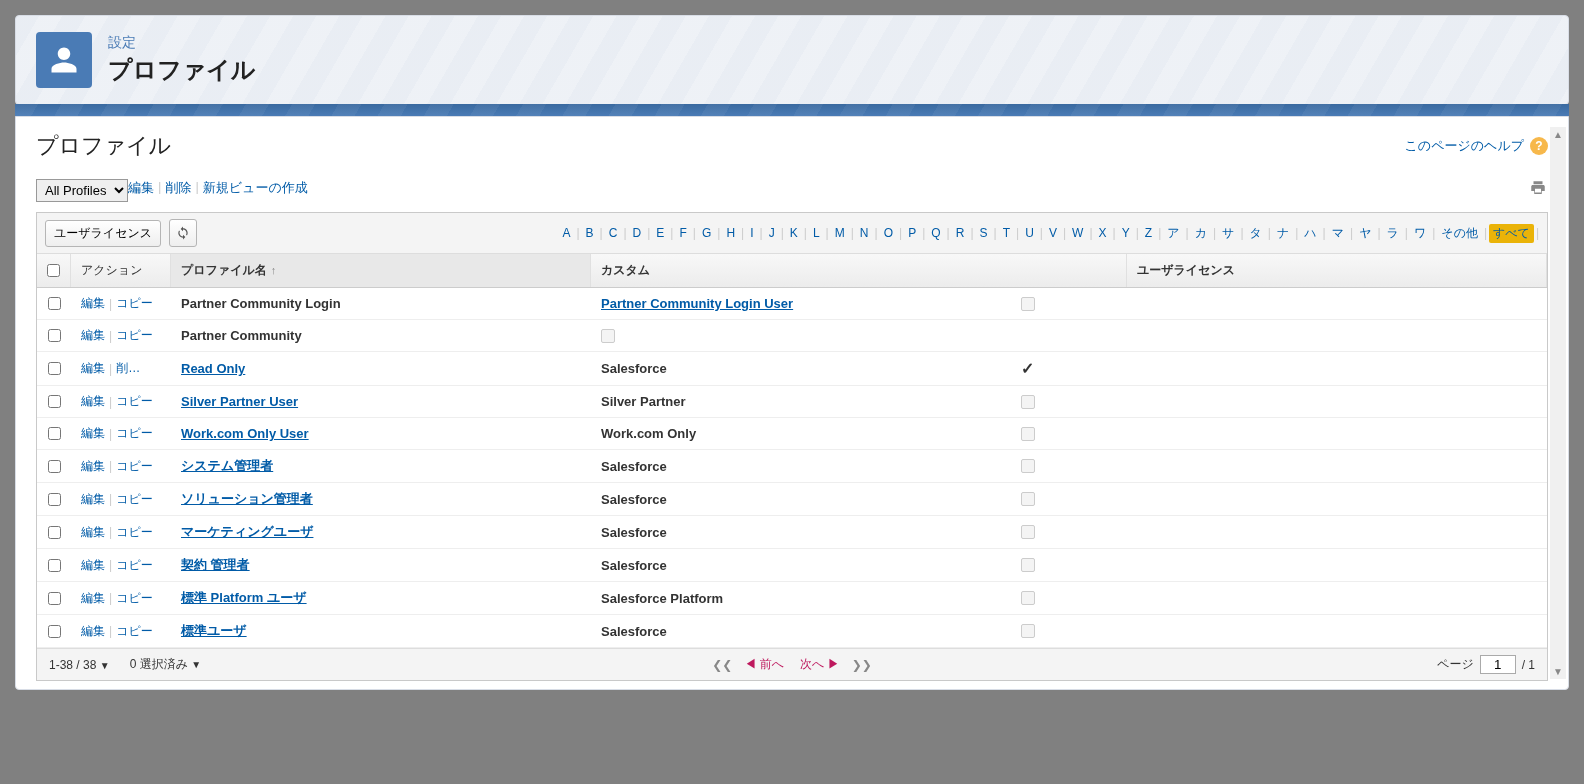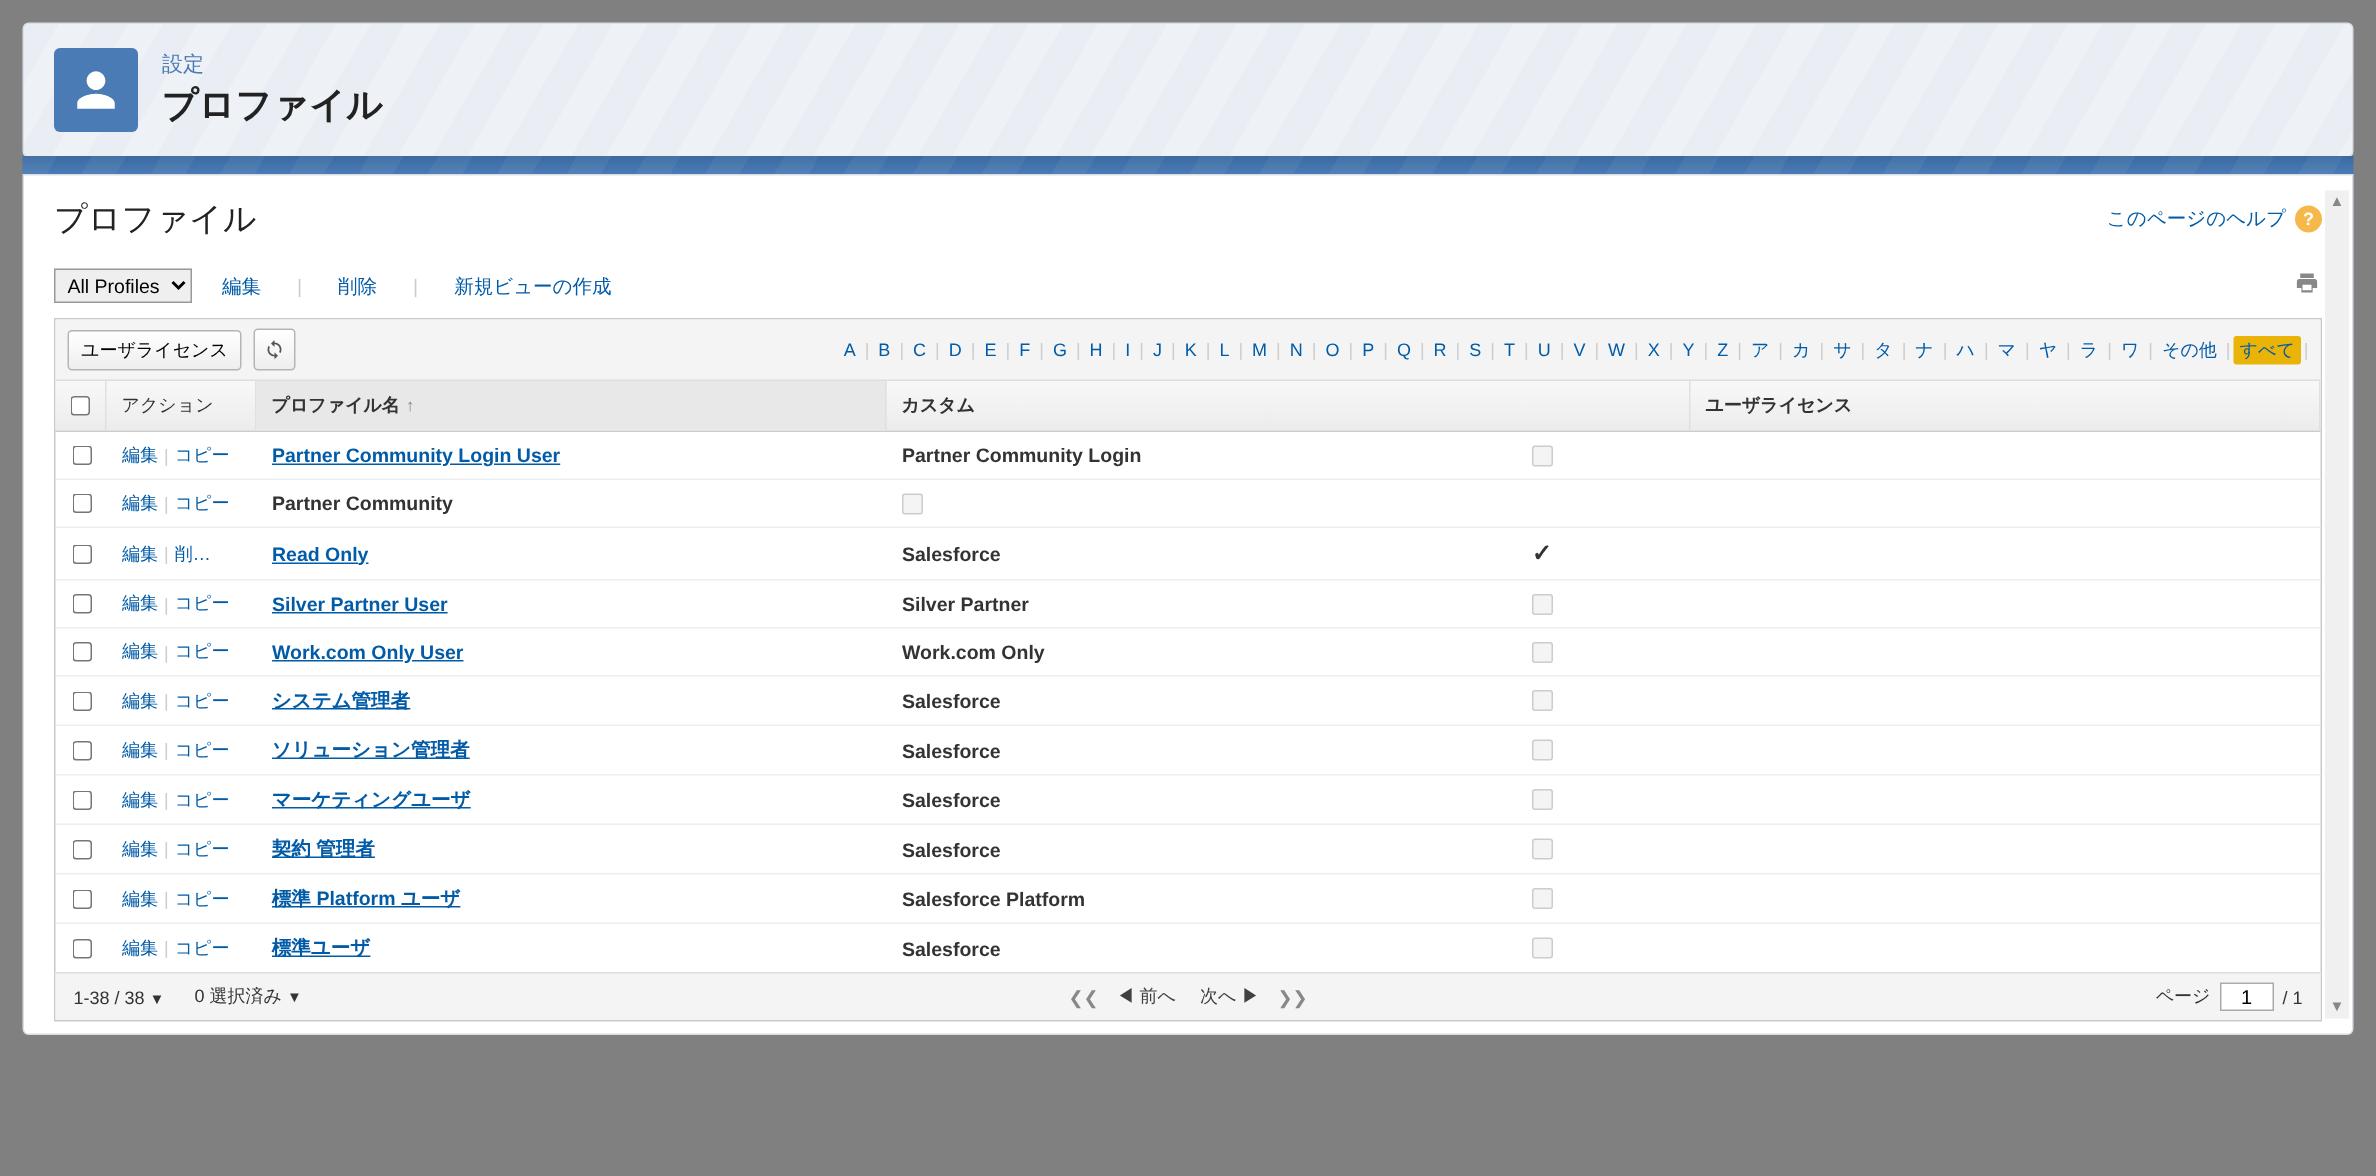--- a/index.html
+++ b/index.html
@@ -13,21 +13,21 @@
 .header-sub { color:#4a7bb5; font-size:14px; margin-bottom:2px;}
 .header-title { font-size:24px; font-weight:bold; color:#222;}
 .gap-bar { height:12px; background: linear-gradient(#3a6aa0,#4a7bb5); margin-top:-1px; position:relative; overflow:hidden;}
 .gap-bar::before{content:'';position:absolute;inset:0;background:repeating-linear-gradient(120deg,rgba(255,255,255,.05) 0 20px,transparent 20px 40px);}
 .main-card { background:#fff; border:1px solid #d8dde6; border-radius:0 0 4px 4px; padding:0; position:relative;}
 .main-inner { padding: 14px 20px 8px 20px; position:relative;}
 .page-title-row { display:flex; justify-content:space-between; align-items:center; margin-bottom:18px;}
 .page-title { font-size:22px; color:#222;}
 .help-link { color:#015ba7; font-size:13px; text-decoration:none; display:flex; align-items:center; gap:6px;}
 .help-icon { width:18px; height:18px; border-radius:50%; background:#f7b84b; color:#fff; display:inline-flex; align-items:center; justify-content:center; font-weight:bold; font-size:12px;}
-.view-row { display:flex; align-items:center; gap:20px; margin-bottom:10px;}
+.view-row { display:flex; gap:0; margin-bottom:10px;}
 .view-row select { font-size:13px; padding:2px 4px; border:1px solid #999;}
 .link { color:#015ba7; text-decoration:none; cursor:pointer;}
 .sep { color:#ccc; margin:0 4px;}
 .print-icon { margin-left:auto; color:#888;}
 .list-wrap { border:1px solid #c9c9c9; margin:0 0 0 0; background:#fff; position:relative;}
 .toolbar { display:flex; align-items:center; padding:6px 8px; background:#f4f4f4; border-bottom:1px solid #ddd; gap:8px;}
 .btn { border:1px solid #b5b5b5; background:linear-gradient(#fff,#eee); padding:4px 8px; border-radius:3px; font-size:12px; cursor:pointer;}
 .icon-btn { width:28px; height:28px; border:1px solid #b5b5b5; border-radius:3px; background:linear-gradient(#fff,#eee); display:flex; align-items:center; justify-content:center; cursor:pointer;}
 .alpha { margin-left:auto; display:flex; gap:2px; flex-wrap:nowrap; font-size:12px; align-items:center;}
 .alpha a { color:#015ba7; text-decoration:none; padding:1px 4px;}
@@ -48,21 +48,21 @@
 .row { display:flex; border-bottom:1px solid #eee; font-size:13px; align-items:center;}
 .cell { padding:7px 10px;}
 .cell.col-name a { color:#015ba7; text-decoration:underline;}
 .cell.col-act { display:flex; gap:4px; align-items:center; font-size:12px;}
 .cell.col-act a { color:#015ba7; text-decoration:none;}
 .cell.col-cust { display:flex;}
 .check-mark { color:#333; font-size:16px;}
 .disabled-cb { width:14px; height:14px; border:1px solid #ccc; border-radius:2px; background:#f4f4f4;}
 .footer { display:flex; align-items:center; padding:6px 12px; border-top:1px solid #ddd; background:#f4f4f4; font-size:12px; gap:20px;}
 .footer .center { position:absolute; left:50%; transform:translateX(-50%); display:flex; gap:8px; align-items:center; color:#888;}
-.footer .center a { color:#404040; text-decoration:none; padding:0 4px;}
+.footer .center a { color:#be185d; text-decoration:none; padding:0 4px;}
 .footer .right { margin-left:auto; display:flex; align-items:center; gap:6px;}
 .footer input { width:36px; text-align:center; border:1px solid #aaa; padding:1px;}
 .drop-ind { font-size:10px;}
 .outer-scroll { position:absolute; right:2px; top:10px; bottom:10px; width:16px; background:#f0f0f0; display:flex; flex-direction:column; align-items:center; justify-content:space-between; padding:2px 0;}
 .outer-scroll .arw { color:#888; font-size:10px;}
 </style>
 </head>
 <body>
 
 <div class="outer">
@@ -212,22 +212,22 @@
         <div class="tbody" id="tbody">
             <div class="row">
               <div class="cell col-cb">
                 <input type="checkbox" style="">
               </div>
               <div class="cell col-act">
                 <a>編集</a>
                 <span style="color: rgb(204, 204, 204);"> | </span>
                 <a>コピー</a>
               </div>
+              <div class="cell col-lic">Partner Community Login</div>
               <div class="cell col-name"><a>Partner Community Login User</a></div>
-              <div class="cell col-lic">Partner Community Login</div>
               <div class="cell col-cust">
                 <div class="disabled-cb"></div>
               </div>
             </div>
             <div class="row">
               <div class="cell col-cb">
                 <input type="checkbox" style="">
               </div>
               <div class="cell col-act">
                 <a>編集</a>

